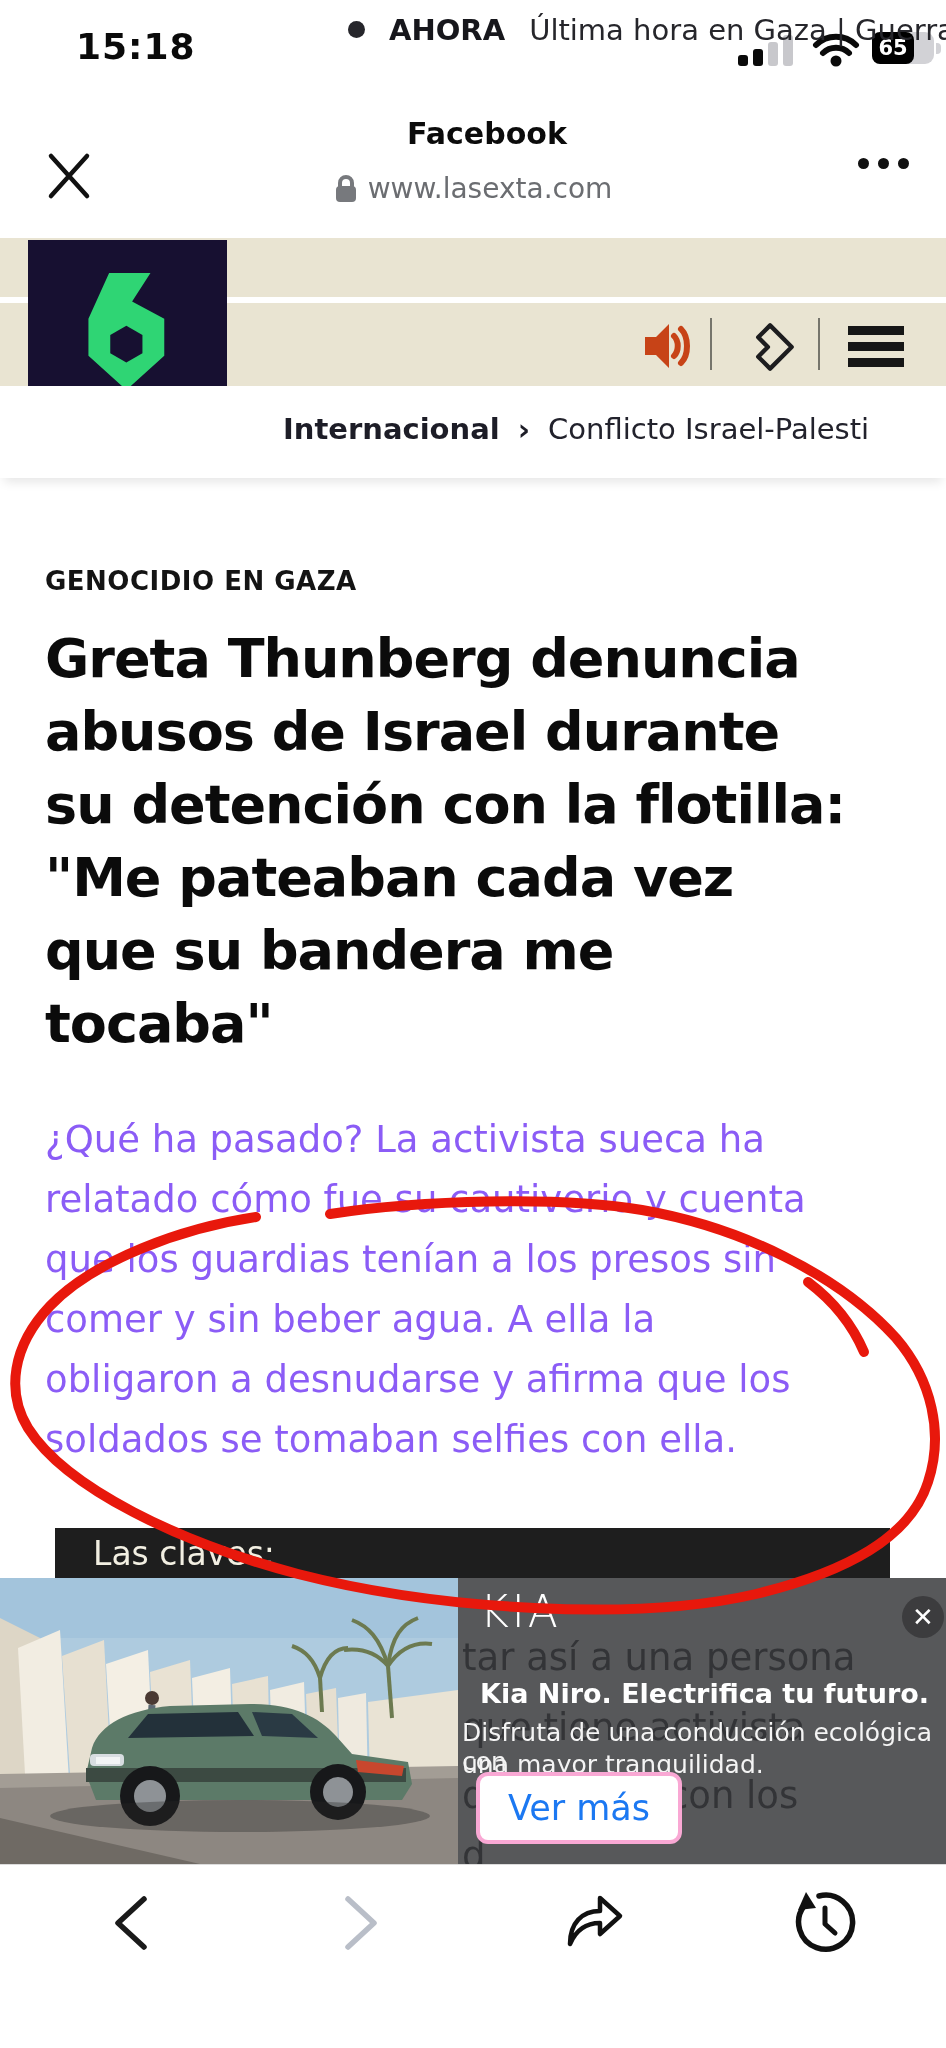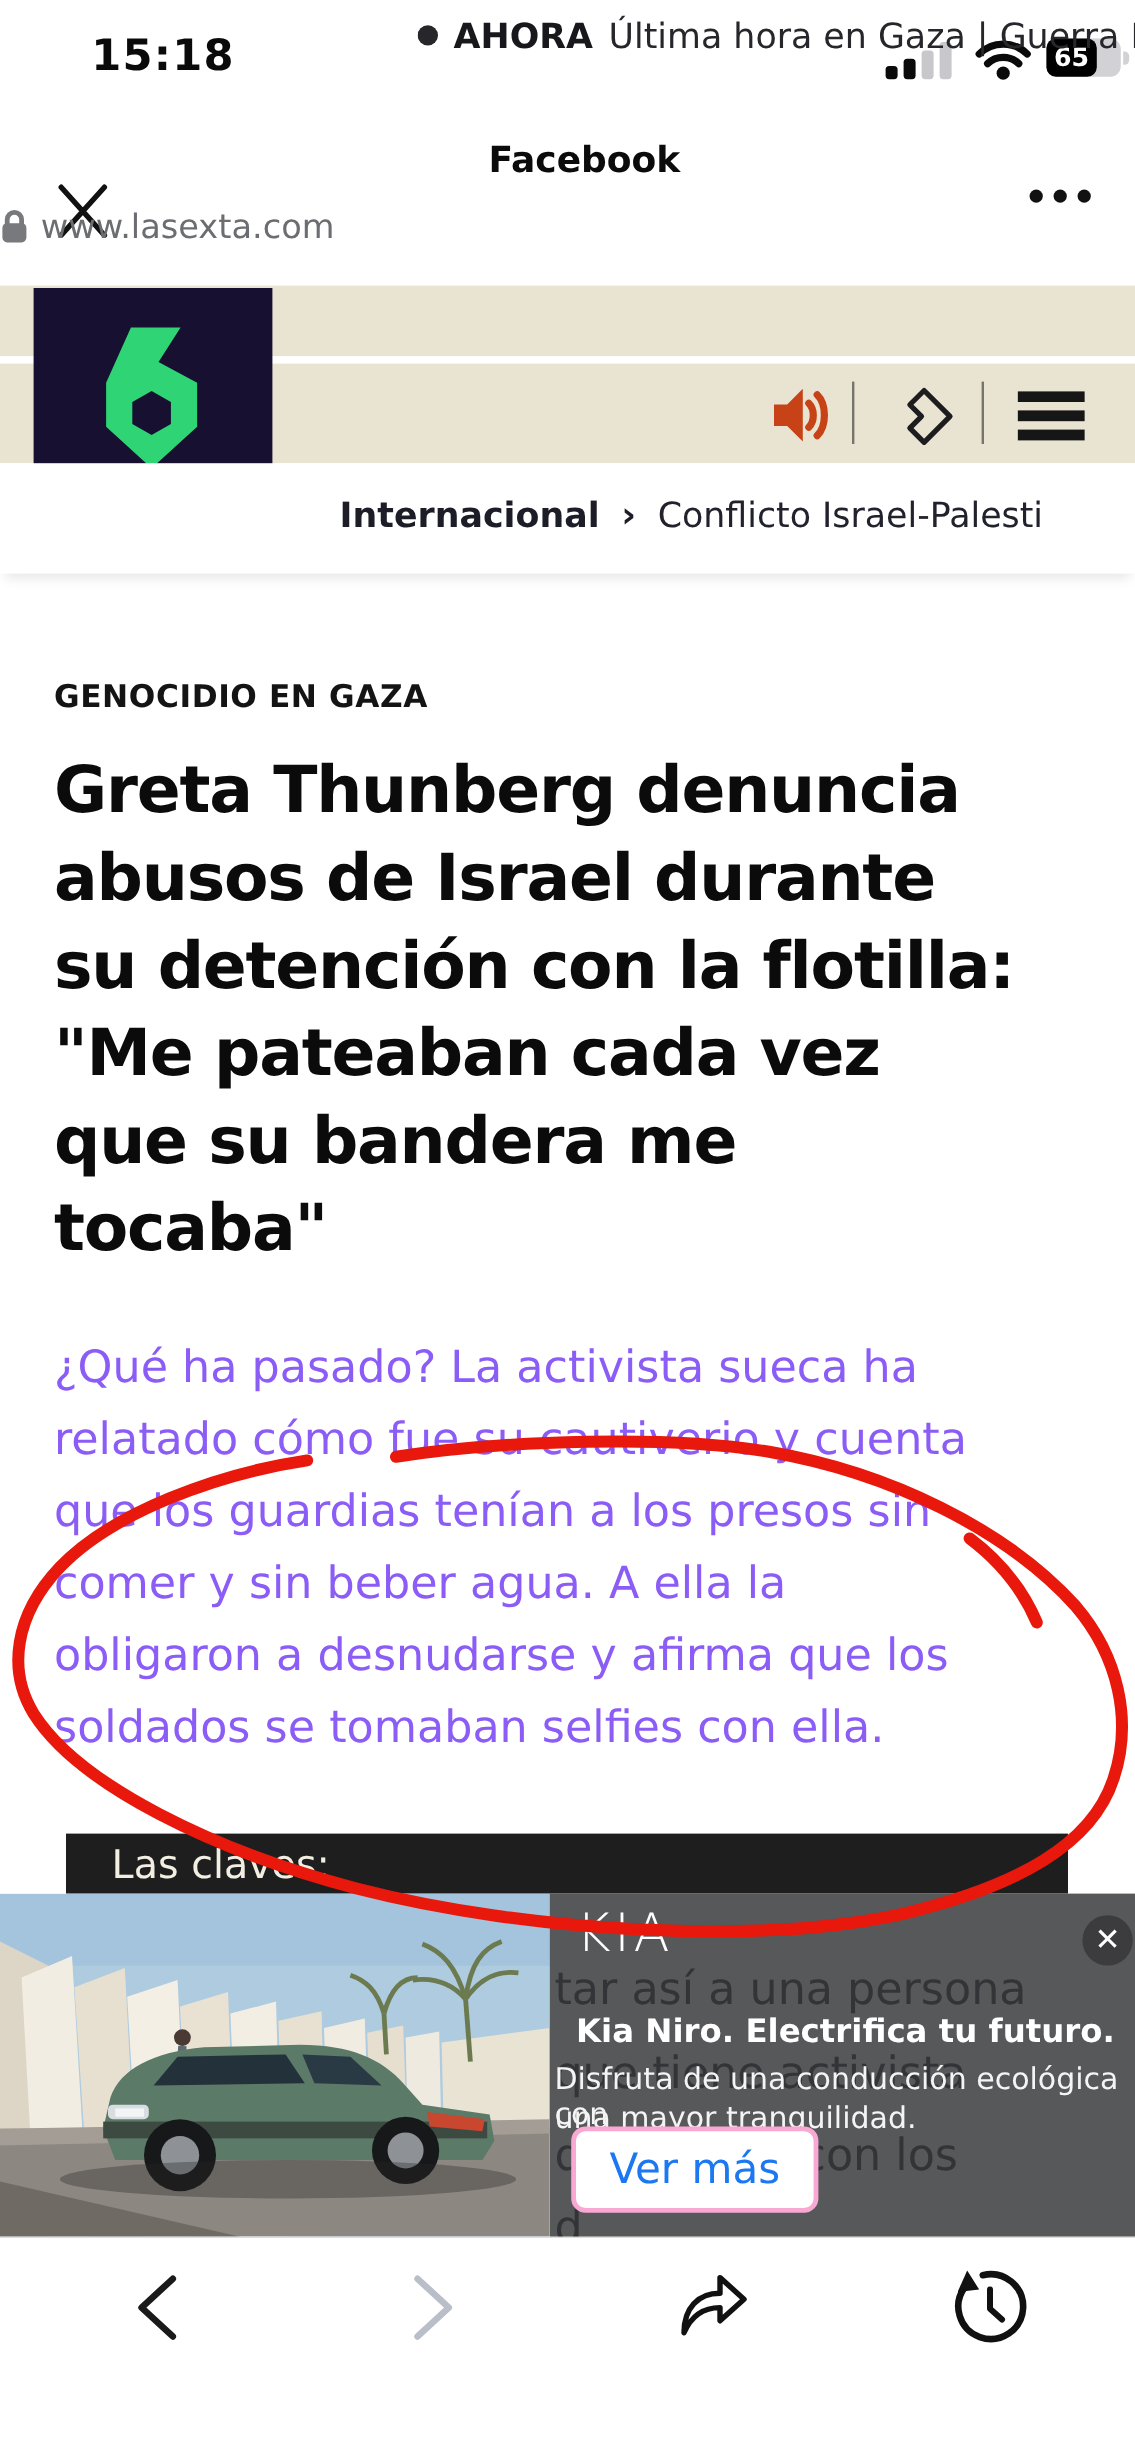--- a/index.html
+++ b/index.html
@@ -15,29 +15,29 @@
   .sig-bar{position:absolute;bottom:0;width:10px;border-radius:3px;background:#0a0a0a;}
   .sig-bar.dim{background:#c8c8cc;}
   .battery-wrap{left:872px;top:32px;width:72px;height:34px;}
   .batt-body{position:absolute;left:0;top:0;width:62px;height:32px;border-radius:9px;background:#d2d2d6;overflow:hidden;}
   .batt-fill{position:absolute;left:0;top:0;width:42px;height:32px;border-radius:8px;background:#000;
     color:#fff;font-size:21px;font-weight:bold;display:flex;align-items:center;justify-content:center;}
   .batt-nub{position:absolute;left:64px;top:11px;width:5px;height:11px;border-radius:0 4px 4px 0;background:#d2d2d6;}
 
   
   .fb-title{left:0;top:116px;width:946px;text-align:center;font-size:30px;font-weight:bold;color:#0b0b0b;padding-left:14px;}
-  .url-row{left:0;top:172px;width:946px;display:flex;align-items:center;gap:10px;color:#6b6d71;}
+  .url-row{left:0;top:172px;width:946px;display:flex;justify-content:center;align-items:center;gap:10px;color:#6b6d71;}
   .url-text{font-size:28px;color:#6b6d71;}
   .dots{left:858px;top:158px;display:flex;gap:9px;}
   .dots i{width:11px;height:11px;border-radius:50%;background:#111;display:block;}
 
   
   .ticker-row{left:0;top:238px;width:946px;height:59px;background:#e9e4d2;}
   .row2{left:0;top:303px;width:946px;height:83px;background:#e9e4d2;}
-  .ticker-content{position:absolute;left:348px;top:0;height:59px;display:flex;align-items:center;gap:13px;width:598px;overflow:hidden;white-space:nowrap;}
+  .ticker-content{position:absolute;left:348px;top:0;height:59px;display:flex;align-items:center;gap:24px;width:598px;overflow:hidden;white-space:nowrap;}
   .ticker-dot{width:17px;height:17px;border-radius:50%;background:#26262b;flex:0 0 auto;}
   .ticker-label{font-size:29px;font-weight:800;color:#17171c;}
   .ticker-text{font-size:29px;color:#26262b;}
   .hdr-divider{position:absolute;top:318px;width:2px;height:52px;background:#76756c;}
   .logo-block{left:28px;top:240px;width:199px;height:227px;background:#171031;display:flex;flex-direction:column;align-items:center;}
   .logo-word{position:absolute;left:0;bottom:22px;width:100%;text-align:center;font-size:31px;font-weight:bold;color:#ece5d0;letter-spacing:0.5px;}
   .crumb-row{left:0;top:386px;width:946px;height:92px;background:#fff;box-shadow:0 8px 10px -4px rgba(0,0,0,0.10);}
   .crumb-inner{position:absolute;left:283px;top:0;height:86px;display:flex;align-items:center;gap:18px;white-space:nowrap;width:663px;overflow:hidden;}
   .crumb-a{font-size:29px;font-weight:bold;color:#1d1d27;}
   .crumb-sep{font-size:30px;font-weight:bold;color:#1d1d27;}

